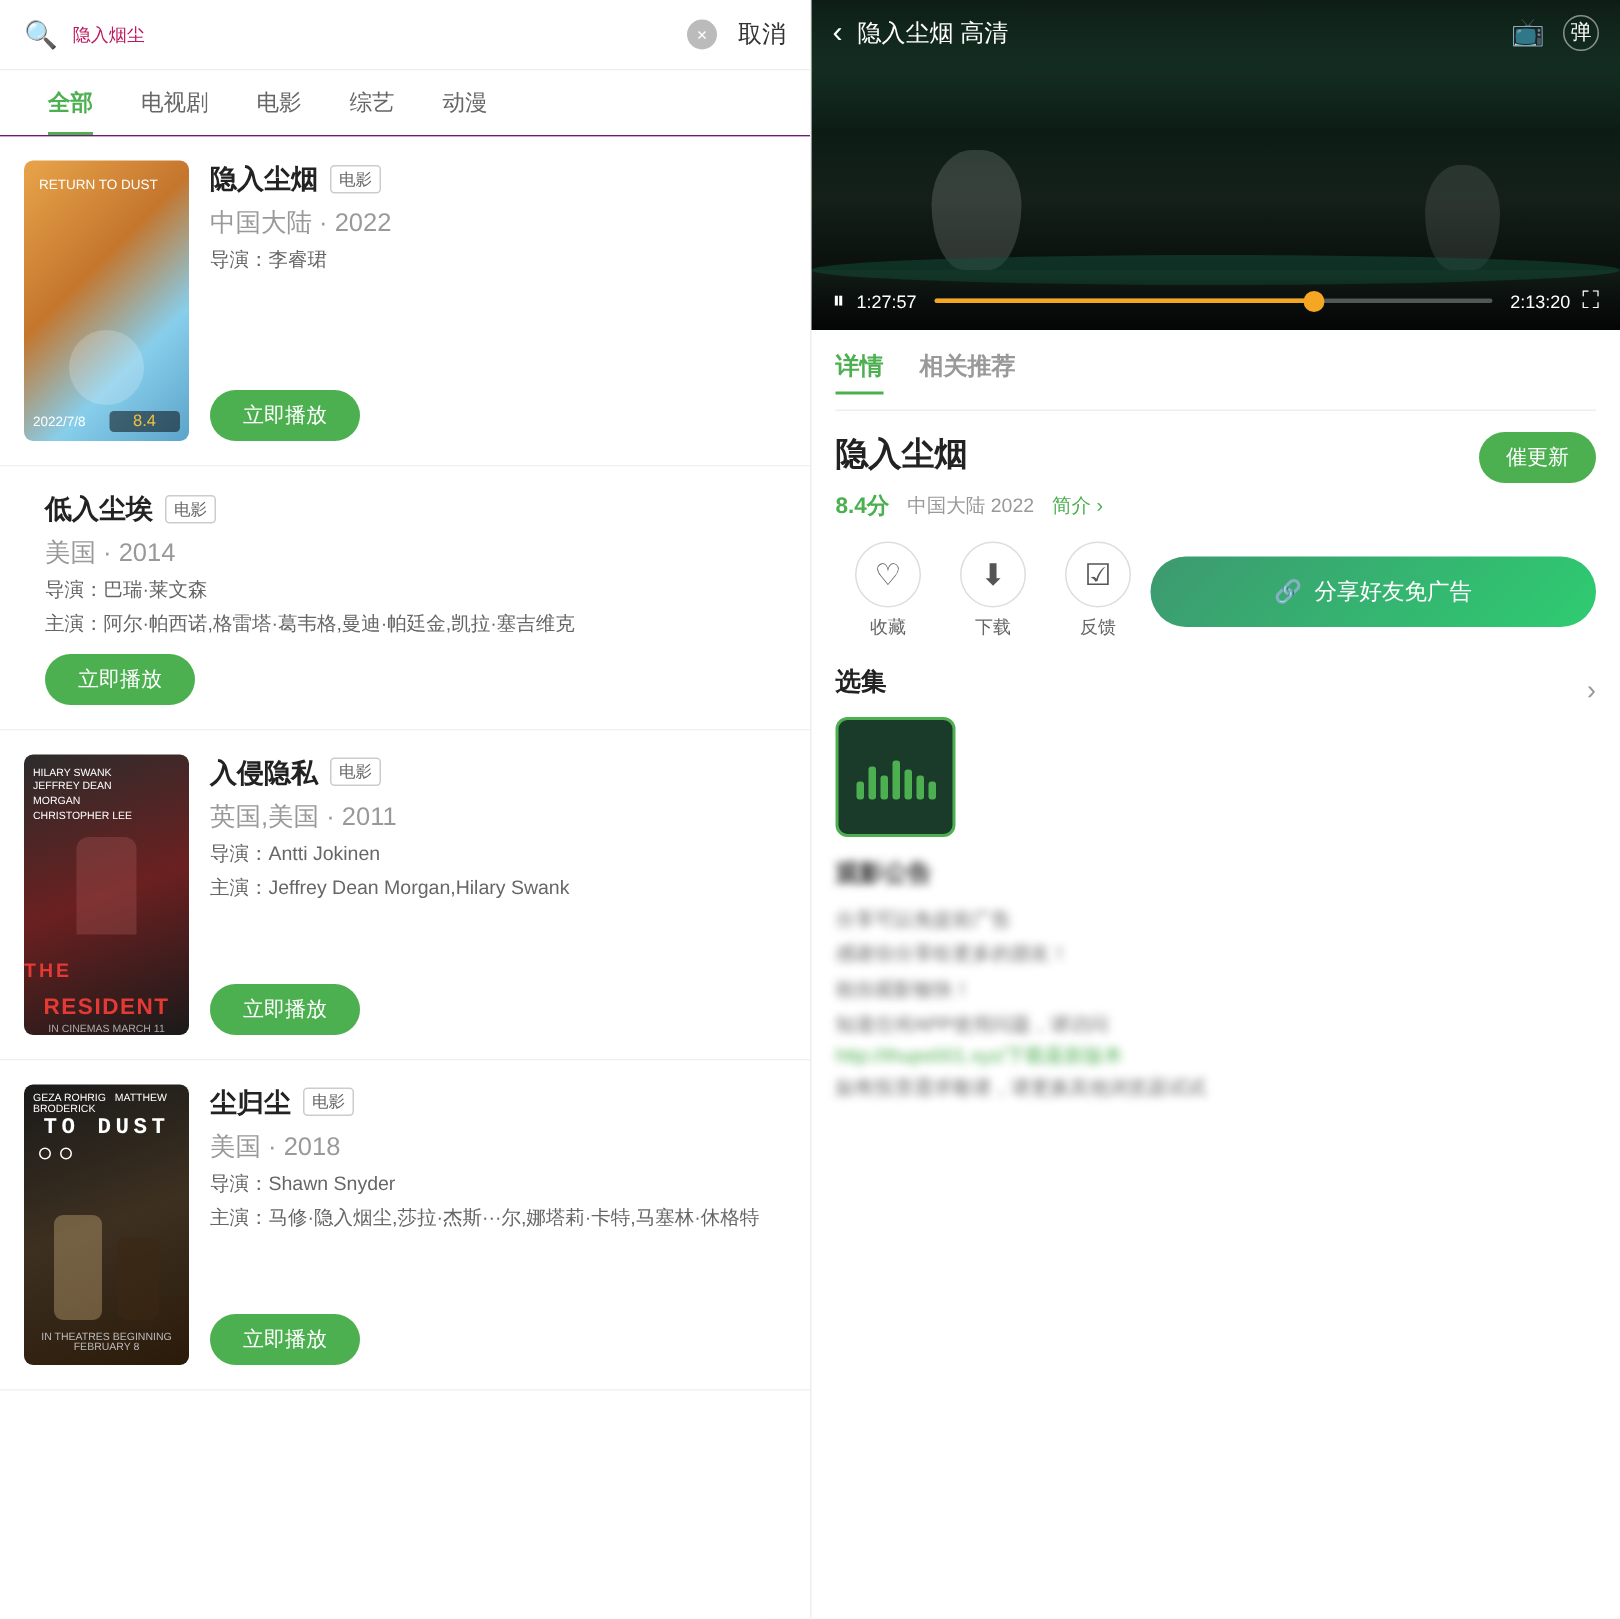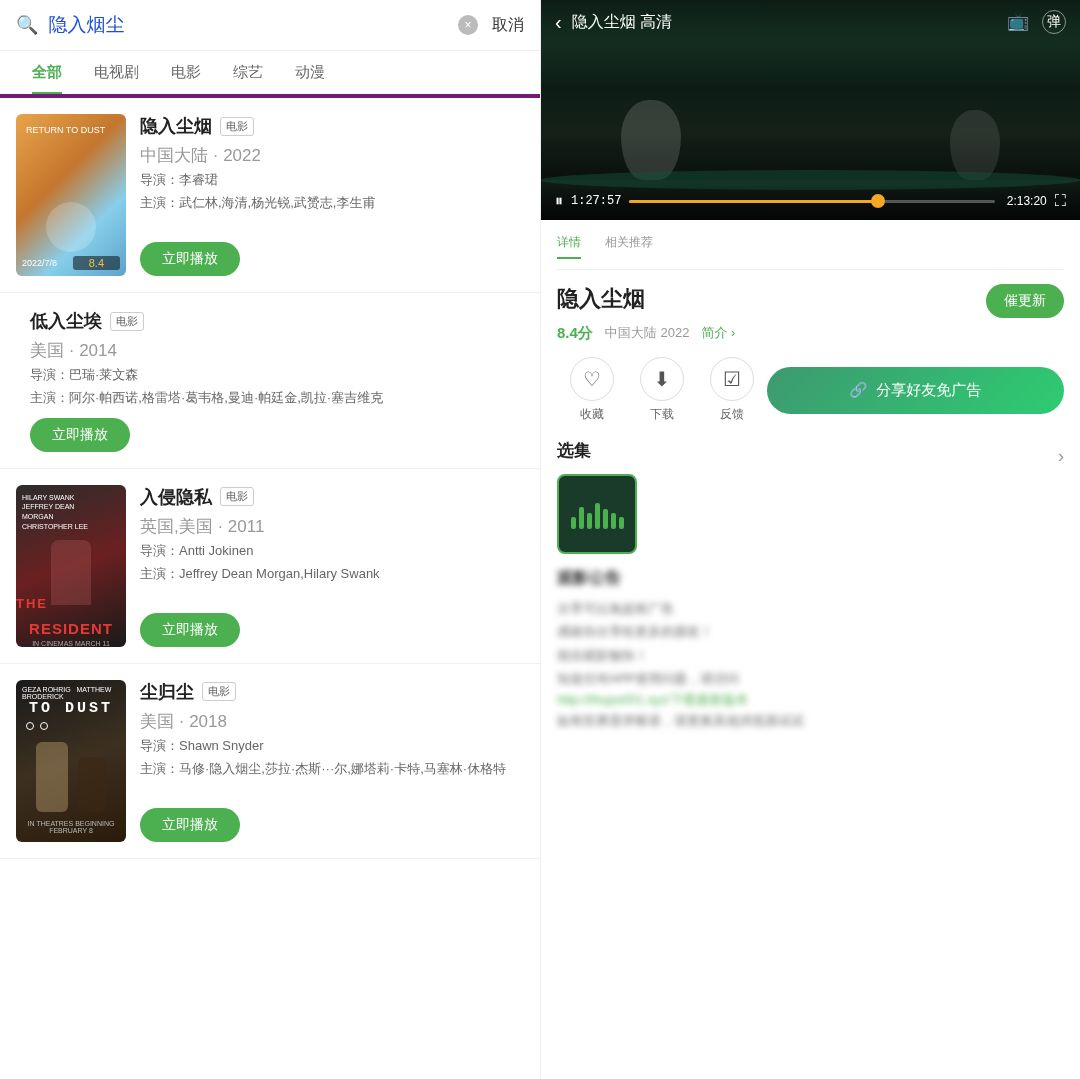--- a/index.html
+++ b/index.html
@@ -30,22 +30,22 @@
       border-bottom: 1px solid #eee;
       background: #fff;
     }
     .search-icon-wrap {
       color: #999;
       font-size: 18px;
       margin-right: 10px;
     }
     .search-input-text {
       flex: 1;
-      font-size: 19px;
-      color: #1d4ed8;
+      font-size: 12px;
+      color: #be185d;
     }
     .search-clear {
       width: 20px;
       height: 20px;
       background: #bbb;
       border-radius: 50%;
       display: flex;
       align-items: center;
       justify-content: center;
       color: #fff;
@@ -57,21 +57,21 @@
       color: #333;
       font-size: 16px;
       cursor: pointer;
     }
 
     
     .tab-bar {
       display: flex;
       align-items: flex-start;
       padding: 0 16px;
-      border-bottom: 4px solid #701a75;
+      border-bottom: 1px solid #701a75;
       background: #fff;
     }
     .tab-item {
       padding: 12px 16px;
       font-size: 15px;
       color: #666;
       cursor: pointer;
       position: relative;
     }
     .tab-item.active {
@@ -97,21 +97,21 @@
 
     
     .movie-card {
       display: flex;
       padding: 16px;
       border-bottom: 1px solid #f0f0f0;
       background: #fff;
     }
     .movie-poster {
       width: 110px;
-      height: 162px;
+      height: 187px;
       border-radius: 6px;
       flex-shrink: 0;
       overflow: hidden;
       position: relative;
     }
     
     .poster-1 { background: linear-gradient(135deg, #e8a44a 0%, #c4762d 40%, #87CEEB 70%, #5ba3c9 100%); }
     
     .poster-2 { background: linear-gradient(160deg, #8b9dc3 0%, #4a5d7a 50%, #c9a07a 100%); }
     
@@ -288,21 +288,20 @@
     }
     .pause-btn {
       color: #fff;
       font-size: 16px;
       cursor: pointer;
     }
     .time-text {
       color: #fff;
       font-size: 12px;
       min-width: 44px;
-      font-family: Liberation Mono, monospace;
     }
     .progress-track {
       flex: 1;
       height: 3px;
       background: rgba(255,255,255,0.3);
       border-radius: 2px;
       position: relative;
     }
     .progress-fill {
       position: absolute;
@@ -342,24 +341,25 @@
     }
 
     
     .detail-tabs {
       display: flex;
       gap: 24px;
       padding: 14px 0 10px;
       border-bottom: 1px solid #eee;
     }
     .detail-tab {
-      font-size: 12px;
+      font-size: 16px;
       color: #999;
       cursor: pointer;
       padding-bottom: 6px;
+      font-weight: bold;
     }
     .detail-tab.active {
       color: #4CAF50;
       border-bottom: 2px solid #4CAF50;
     }
 
     
     .movie-detail-header {
       display: flex;
       align-items: flex-start;
@@ -552,21 +552,20 @@
         <div class="movie-title-row">
           <span class="movie-title">隐入尘烟</span>
           <span class="movie-tag">电影</span>
         </div>
         <div class="movie-meta">
           <span>中国大陆</span>
           <span> · </span>
           <span>2022</span>
         </div>
         <div class="movie-director">导演：李睿珺</div>
-        <div class="movie-cast">主演：武仁林,海清,杨光锐,武赟志,李生甫</div>
         <div class="play-btn">立即播放</div>
       </div>
     </div>
 
     <div class="movie-card">
       <div class="movie-info">
         <div class="movie-title-row">
           <span class="movie-title">低入尘埃</span>
           <span class="movie-tag">电影</span>
         </div>

